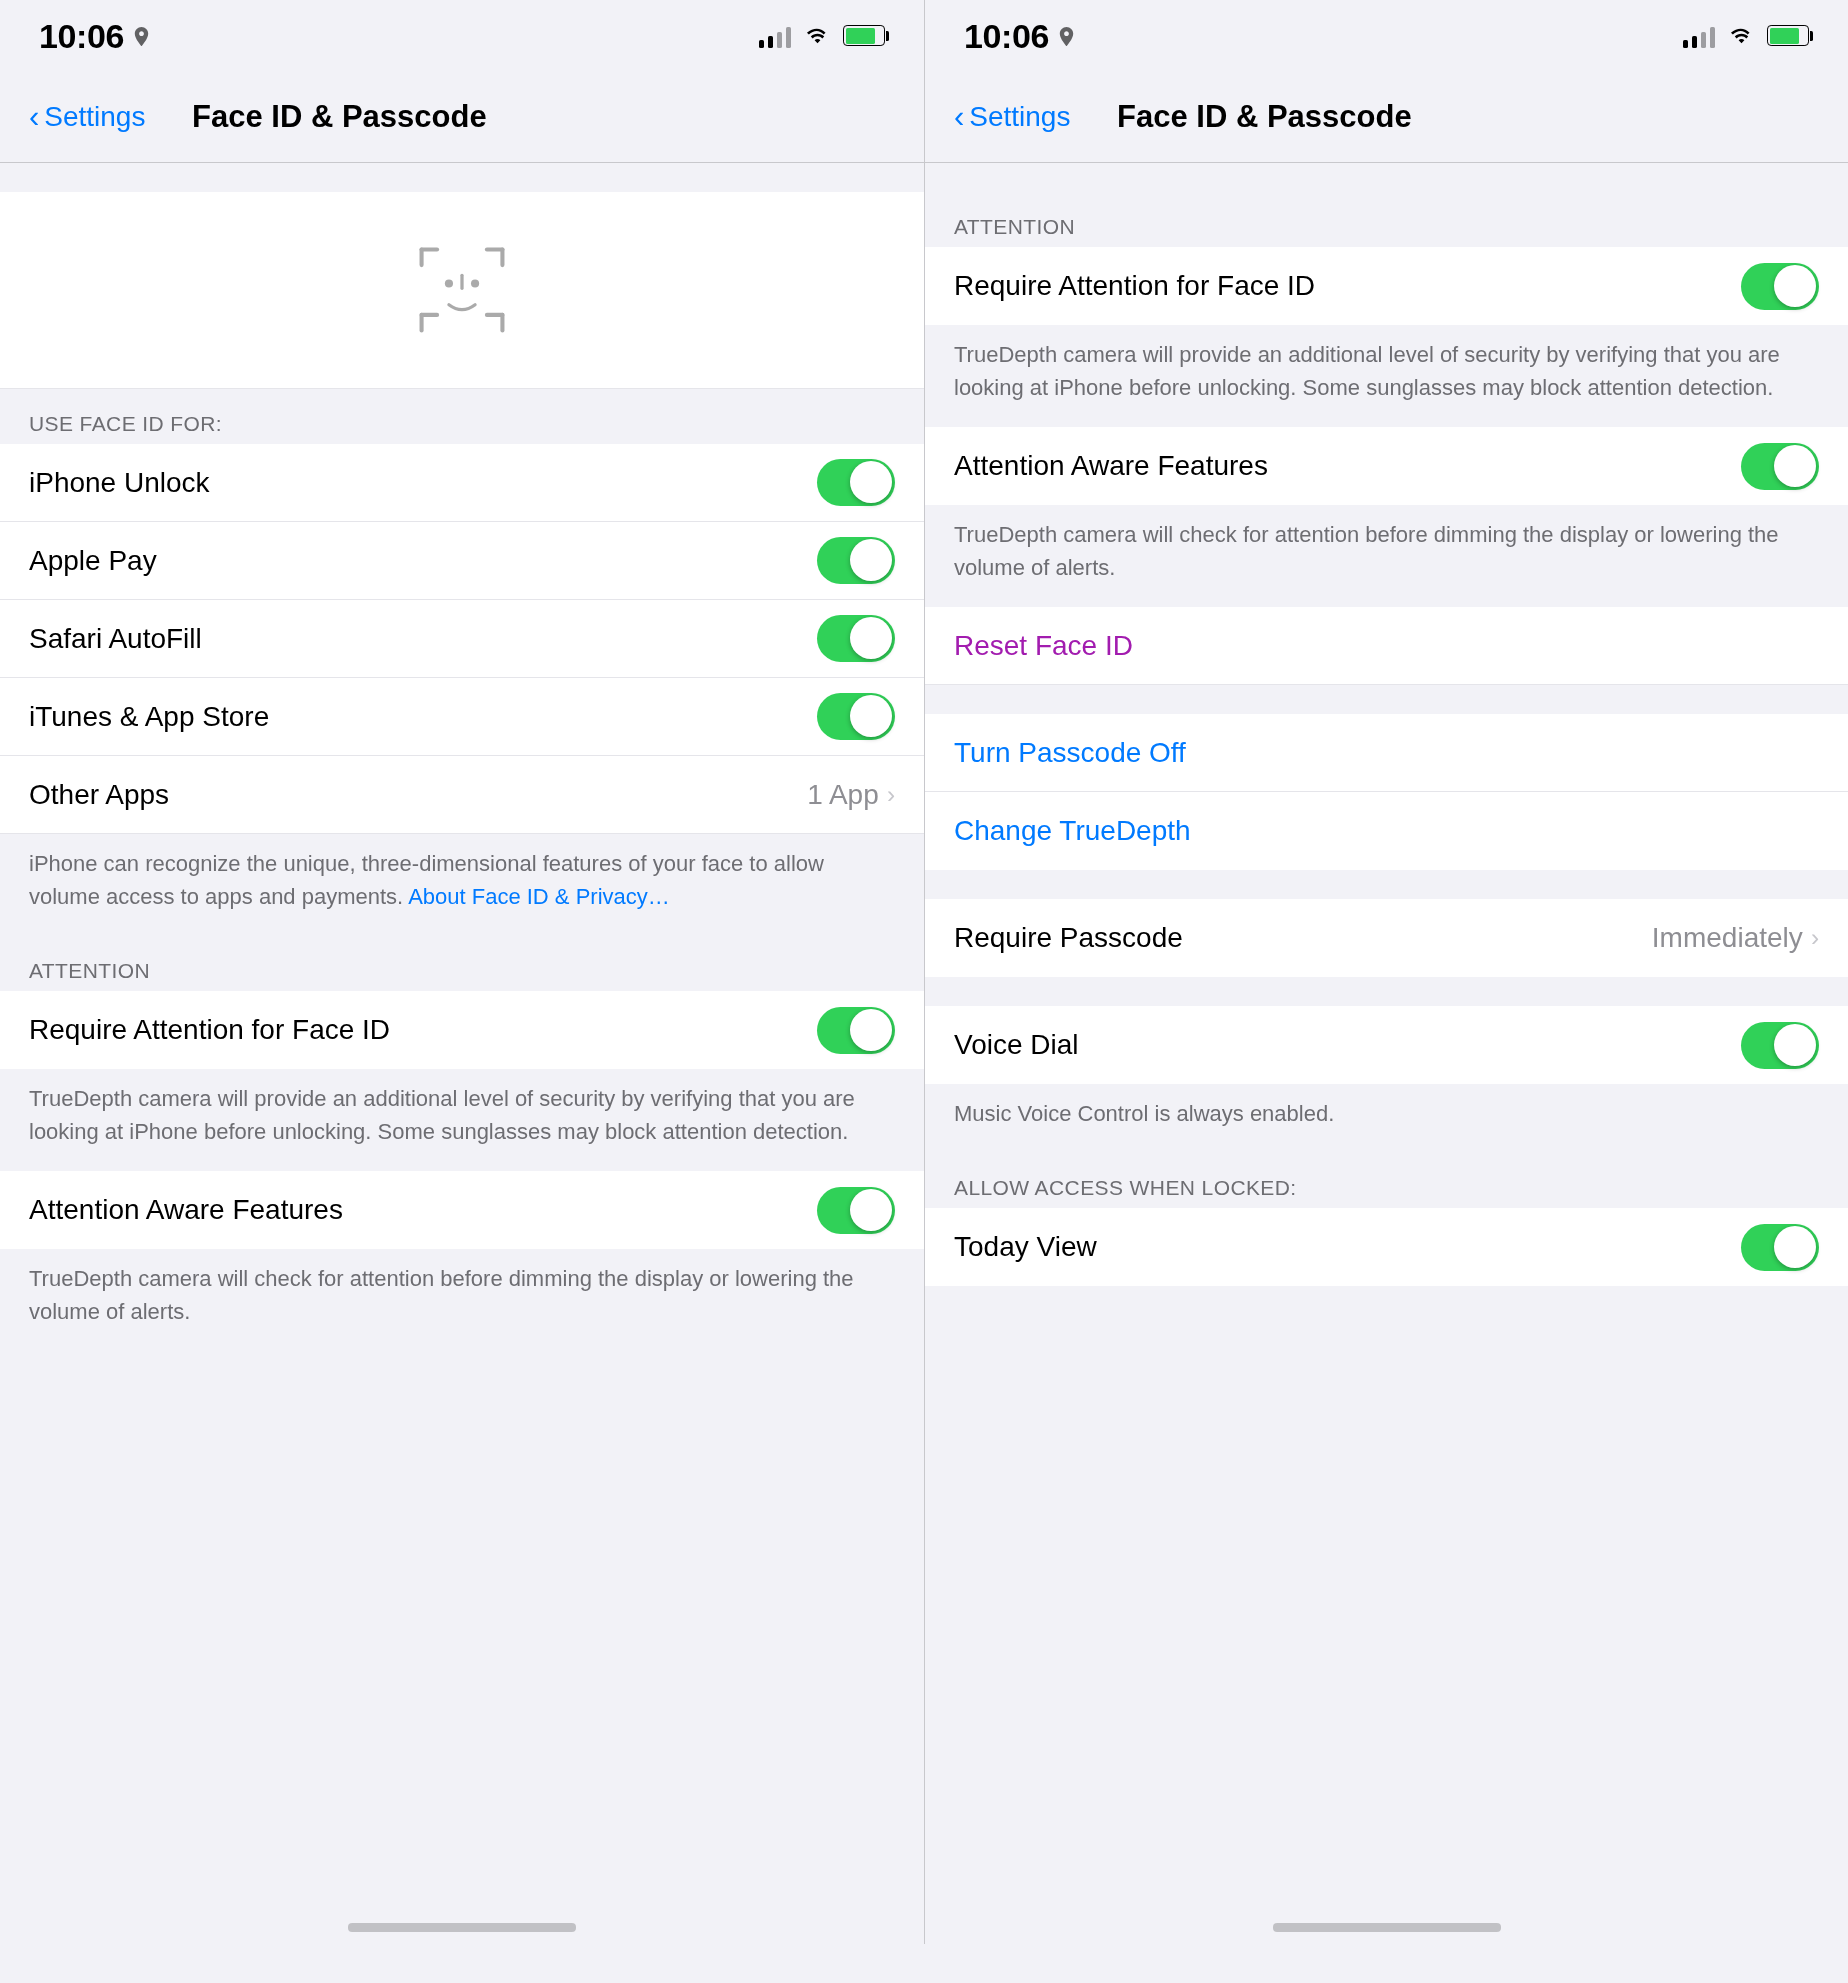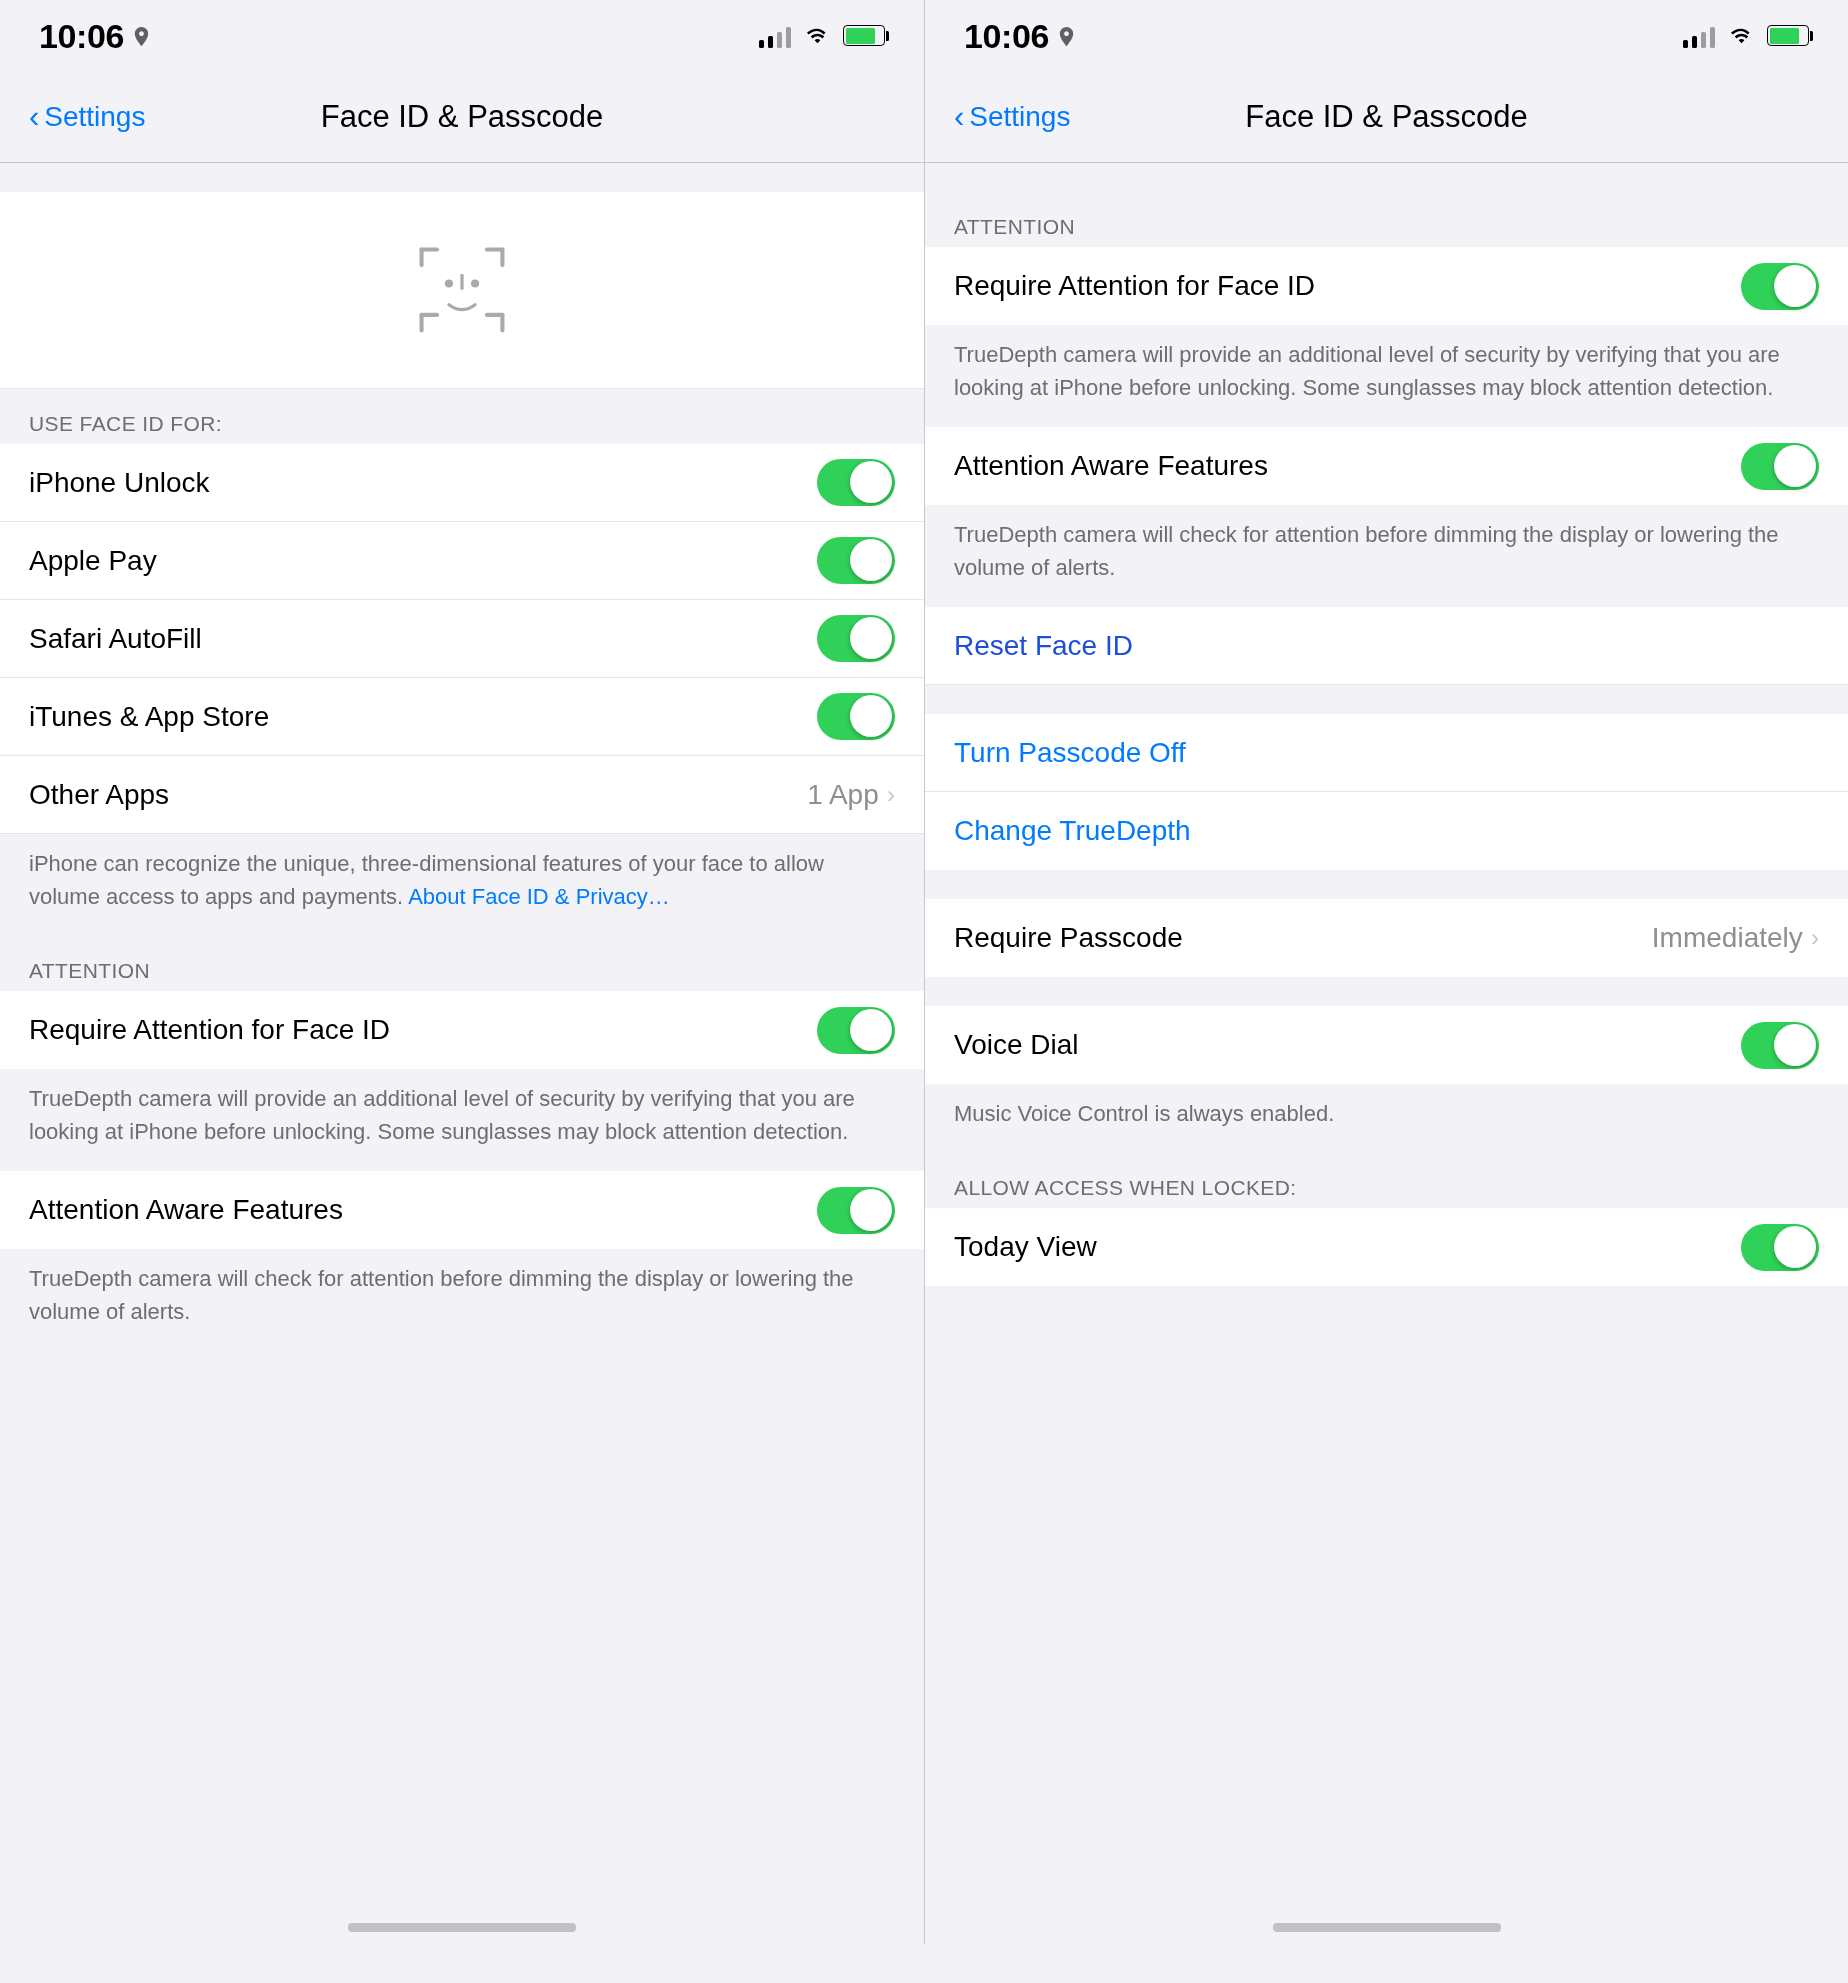--- a/index.html
+++ b/index.html
@@ -119,24 +119,24 @@
       cursor: pointer;
       min-width: 163px;
     }
     .nav-chevron {
       font-size: 31px;
       line-height: 1;
       margin-top: -1.6px;
     }
     .nav-title {
       font-size: 31px;
-      font-weight: 400;
+      font-weight: 700;
       color: #000;
       flex: 1;
-      text-align: center;
+      text-align: left;
       margin-right: 163px;
     }
 
     
     .content {
       flex: 1;
       overflow-y: auto;
       overflow-x: hidden;
     }
     .content::-webkit-scrollbar { display: none; }
@@ -250,21 +250,21 @@
       align-items: center;
       padding: 0 29px;
       min-height: 78px;
       background: #fff;
       border-bottom: 0.8px solid #e5e5ea;
       cursor: pointer;
     }
     .link-label {
       font-size: 28px;
     }
-    .link-label.destructive { color: #1d4ed8; }
+    .link-label.destructive { color: #a21caf; }
     .link-label.blue { color: #007aff; }
 
     .bottom-home-bar {
       height: 33px;
       background: #f2f2f7;
       display: flex;
       align-items: center;
       justify-content: center;
       flex-shrink: 0;
     }

